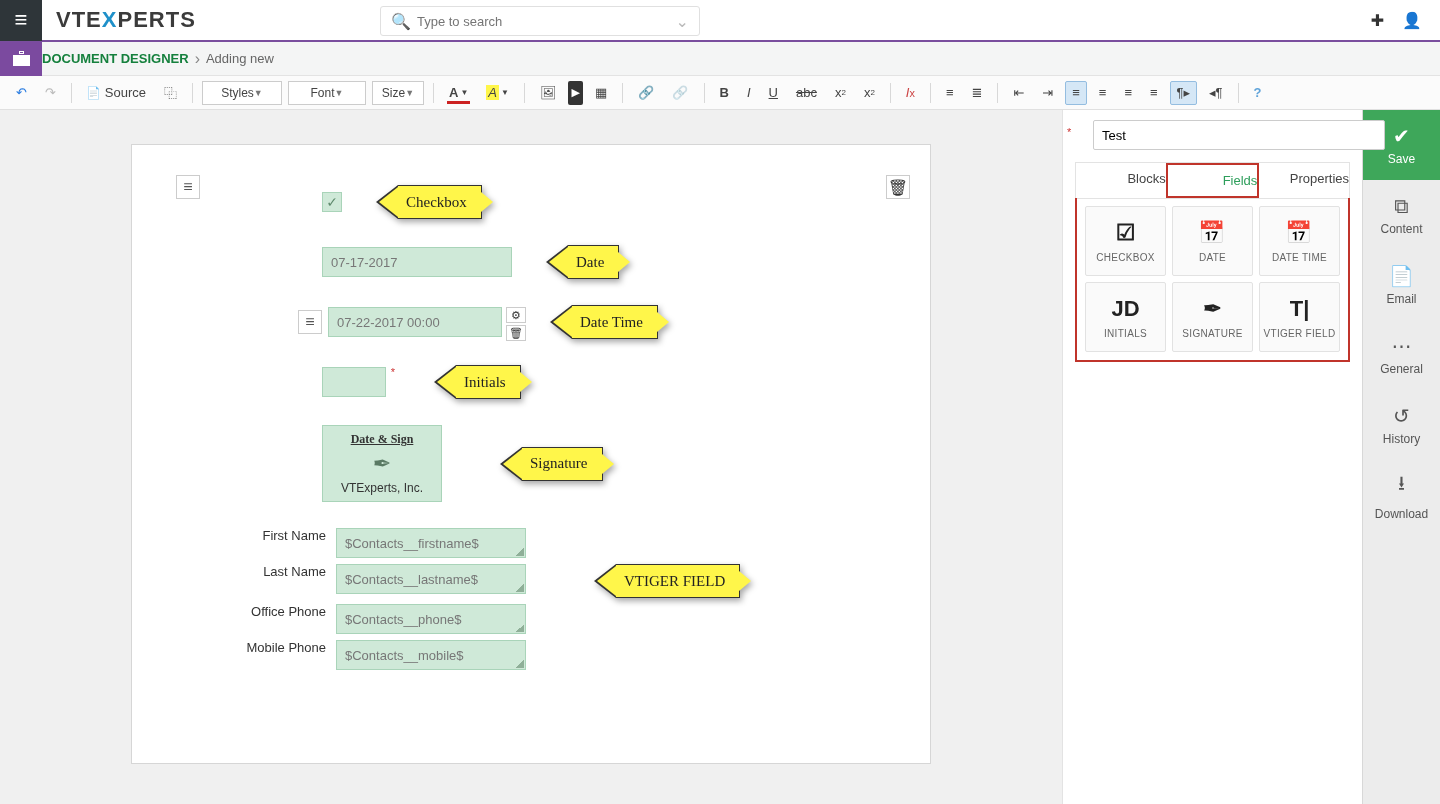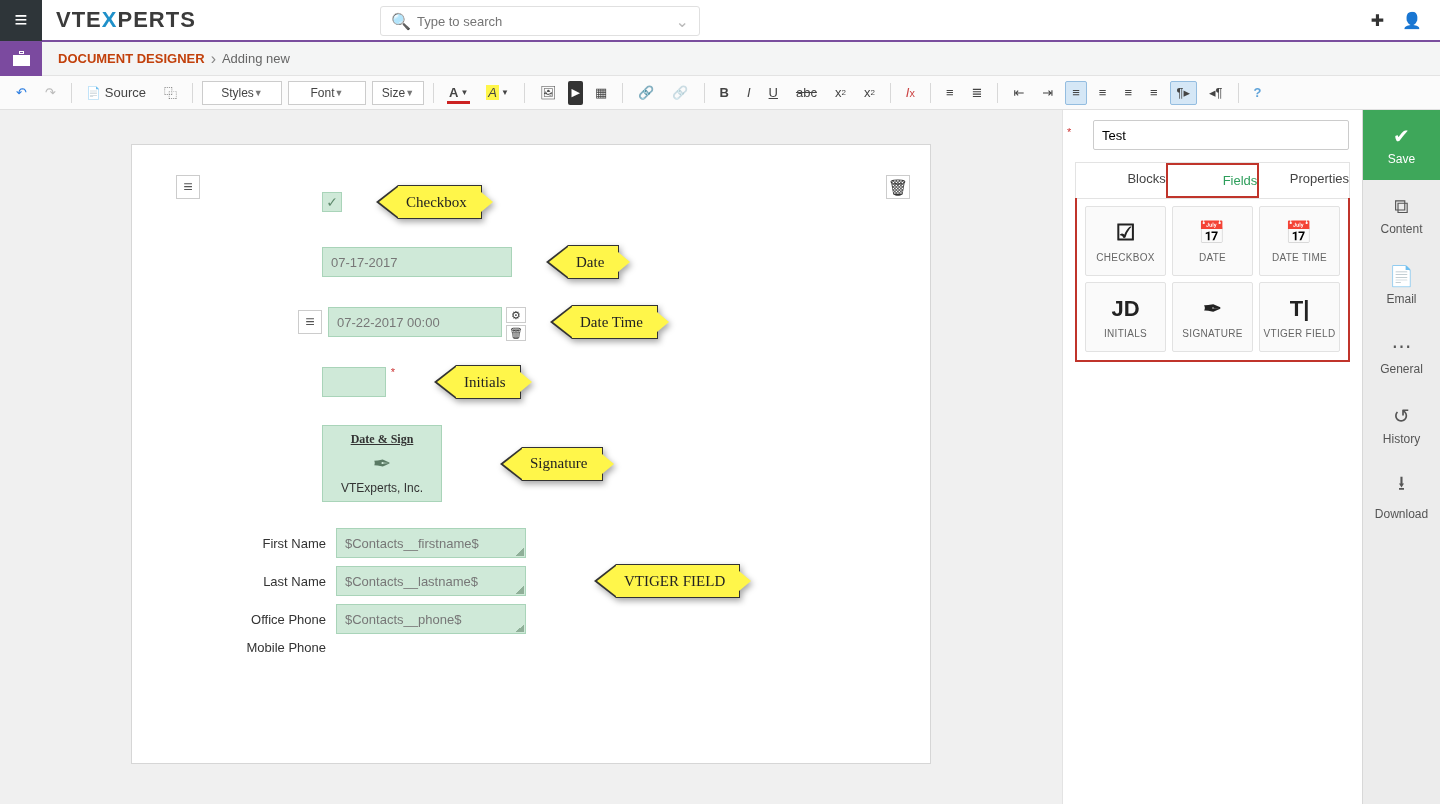--- a/index.html
+++ b/index.html
@@ -10,21 +10,21 @@
 .hamburger span{color:#fff;font-size:22px}
 .logo{margin-left:14px;font-size:22px;font-weight:700;letter-spacing:1px;color:#3b3b3b;font-family:Arial}
 .logo .x{color:#1f90c9}
 .searchwrap{margin-left:auto;margin-right:auto;position:absolute;left:380px;top:6px;width:320px;height:30px;display:flex;align-items:center;background:#fff;border:1px solid #e0e0e0;border-radius:3px;padding:0 10px;color:#999}
 .searchwrap input{flex:1;border:none;outline:none;background:transparent;font-size:13px;color:#555}
 .topicons{margin-left:auto;display:flex;align-items:center;gap:18px;margin-right:18px}
 .topicons span{color:#333;font-size:16px;cursor:pointer}
 
 .crumbrow{height:34px;background:#f4f5f5;display:flex;align-items:center;border-bottom:1px solid #e3e3e3}
 .crumbicon{width:42px;height:34px;background:#7b4a9f;display:flex;align-items:center;justify-content:center;color:#fff;font-size:16px}
-.crumb{margin-left:16px;font-size:13px;color:#c2410c;text-transform:uppercase;font-weight:700}
+.crumb{margin-left:0;font-size:13px;color:#15803d;text-transform:uppercase;font-weight:700}
 .crumbsep{margin:0 6px;color:#888}
 .crumbsub{text-transform:none;font-weight:400;color:#666;font-size:13px}
 
 .toolbar{height:34px;border-bottom:1px solid #e0e0e0;display:flex;align-items:center;padding:0 10px;gap:6px;font-size:13px;background:#fbfbfb}
 .tbtn{height:24px;padding:0 6px;display:flex;align-items:center;justify-content:center;cursor:pointer;color:#444;border-radius:2px}
 .tbtn.sel{font-size:13px}
 .tsep{width:1px;height:20px;background:#d8d8d8;margin:0 3px}
 .tsel{height:24px;border:1px solid #ccc;background:#fff;display:flex;align-items:center;padding:0 6px;font-size:12px;color:#444;min-width:80px;justify-content:center}
 .tsel .caret{font-size:9px;color:#777}
 .tbtn.active{background:#d5e7f6;border:1px solid #94bde0}
@@ -41,31 +41,31 @@
 .fieldbox.resize:after{content:"";position:absolute;right:1px;bottom:1px;width:8px;height:8px;background:linear-gradient(135deg,transparent 50%,#8faf98 50%)}
 .checkmark{width:20px;height:20px;border:1px solid #a9d4b9;background:#cfe9d8;display:flex;align-items:center;justify-content:center;color:#5f8a6d;font-size:14px}
 .arrow{position:relative;height:34px;display:flex;align-items:center;filter:drop-shadow(2px 3px 3px rgba(0,0,0,.35))}
 .arrow .body{background:#fff64a;border:1.5px solid #333;border-left:none;height:34px;padding:0 14px 0 8px;display:flex;align-items:center;font-family:Georgia,serif;font-size:15px;color:#222}
 .arrow .tail{width:0;height:0;border-top:10px solid transparent;border-bottom:10px solid transparent;border-left:12px solid #fff64a;position:relative;margin-left:-1px}
 .arrow:before{content:"";position:absolute;left:-22px;width:0;height:0;border-top:17px solid transparent;border-bottom:17px solid transparent;border-right:22px solid #333}
 .arrow:after{content:"";position:absolute;left:-19px;width:0;height:0;border-top:15px solid transparent;border-bottom:15px solid transparent;border-right:19px solid #fff64a}
 .sigbox{width:120px;background:#cfe9d8;border:1px solid #a9d4b9;text-align:center;padding:6px;font-size:12px}
 .sigbox .t1{font-weight:700;text-decoration:underline;font-family:Georgia,serif}
 .sigbox .pen{font-size:22px;margin:4px 0;color:#5a7a64}
-.formrow{display:flex;align-items:center;margin-bottom:6px}
+.formrow{display:flex;align-items:flex-start;margin-bottom:6px}
 .formrow label{width:100px;text-align:right;margin-right:10px;font-size:13px;color:#333}
 .formrow .fieldbox{width:190px}
 .dtwrap{position:relative}
 .dtwrap .mini{position:absolute;right:-24px;width:20px;height:16px;border:1px solid #ccc;background:#fff;display:flex;align-items:center;justify-content:center;font-size:11px;cursor:pointer}
 .initialbox{width:64px;height:30px;background:#cfe9d8;border:1px solid #a9d4b9;position:relative}
 .initialbox .ast{position:absolute;right:-10px;top:-2px;color:#c33;font-size:11px}
 
 .right{width:300px;border-left:1px solid #e3e3e3;background:#fff;padding:10px 12px;position:relative}
 .right .reqast{color:#c33;font-size:11px;position:absolute;left:4px;top:16px}
-.rinput{width:256px;height:30px;border:1px solid #ccc;border-radius:2px;padding:0 8px;font-size:13px;margin-left:18px}
+.rinput{width:292px;height:30px;border:1px solid #ccc;border-radius:2px;padding:0 8px;font-size:13px;margin-left:18px}
 .tabs{display:flex;margin-top:12px;border:1px solid #e3e3e3}
 .tab{flex:1;text-align:right;padding:8px 0;font-size:13px;cursor:pointer;background:#fff;color:#444}
 .tab.active{color:#2e9e5b;border:2px solid #c0342b;border-bottom:2px solid #c0342b}
 .fieldsgrid{display:grid;grid-template-columns:repeat(3,1fr);gap:6px;padding:8px;border:2px solid #c0342b;border-top:none;margin-top:-1px}
 .fcard{height:70px;border:1px solid #e2e2e2;background:#fafafa;border-radius:2px;display:flex;flex-direction:column;align-items:center;justify-content:center;gap:6px;cursor:grab}
 .fcard .ic{font-size:22px;font-weight:700;color:#222}
 .fcard .lb{font-size:10px;color:#666;letter-spacing:.3px}
 
 .rail{width:78px;background:#ececec;border-left:1px solid #d8d8d8;display:flex;flex-direction:column}
 .railbtn{height:70px;display:flex;flex-direction:column;align-items:center;justify-content:center;gap:4px;font-size:12px;color:#555;cursor:pointer}
@@ -274,20 +274,23 @@
             </div>
           </div>
           <div class="formrow">
             <label>Office Phone</label>
             <div class="fieldbox resize">
                 <span>$Contacts__phone$</span>
               </div>
           </div>
           <div class="formrow">
             <label>Mobile Phone</label>
+            <div class="fieldbox resize">
+                <span>$Contacts__mobile$</span>
+              </div>
           </div>
         </div>
 
       </div>
     </div>
   </div>
 
   <div class="right">
     <span class="reqast">*</span>
     <input class="rinput" value="Test" style="">

